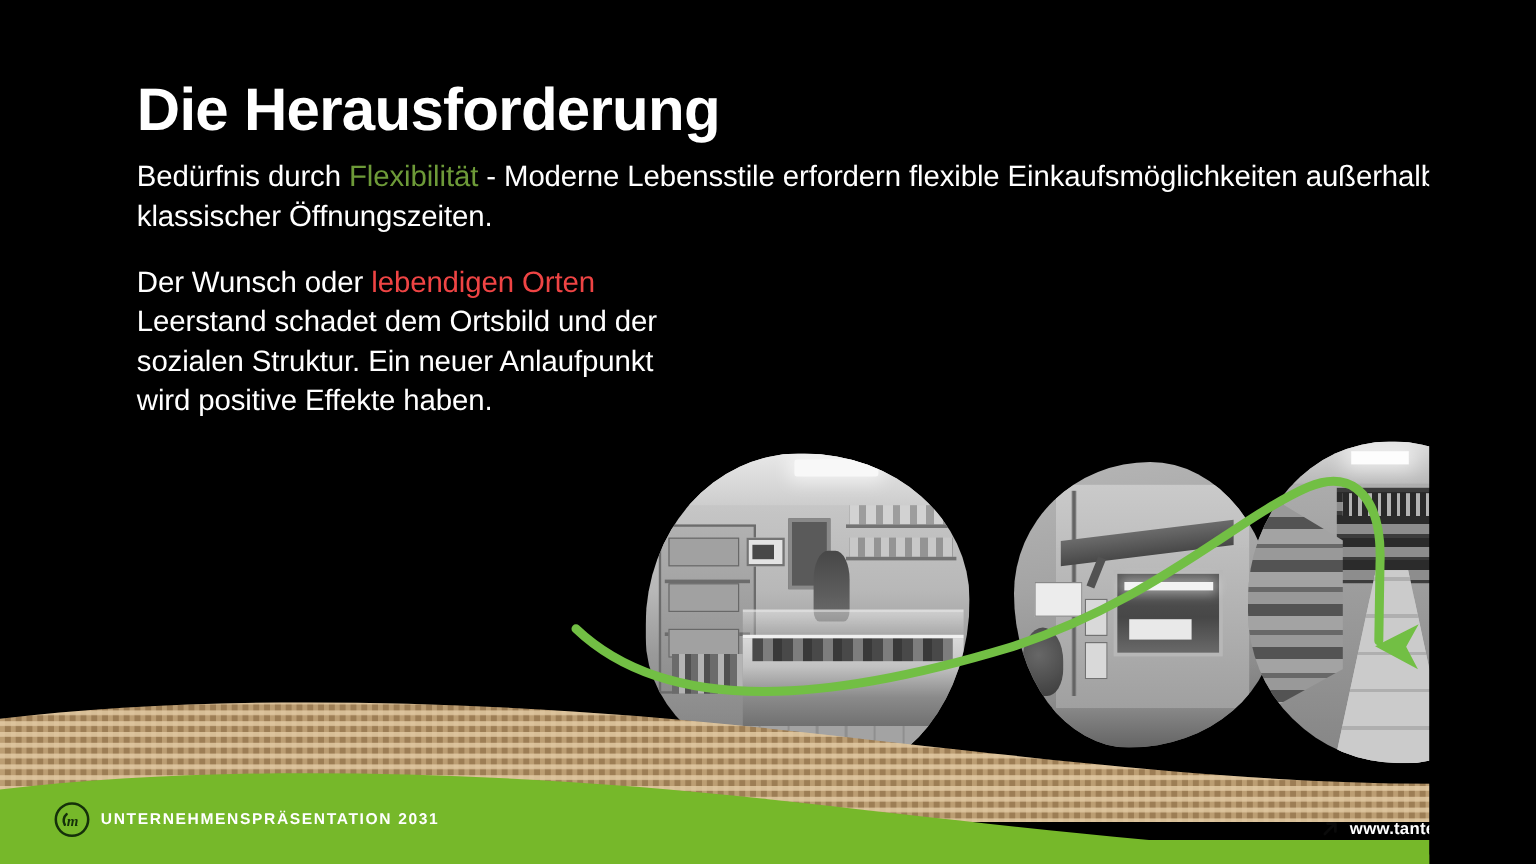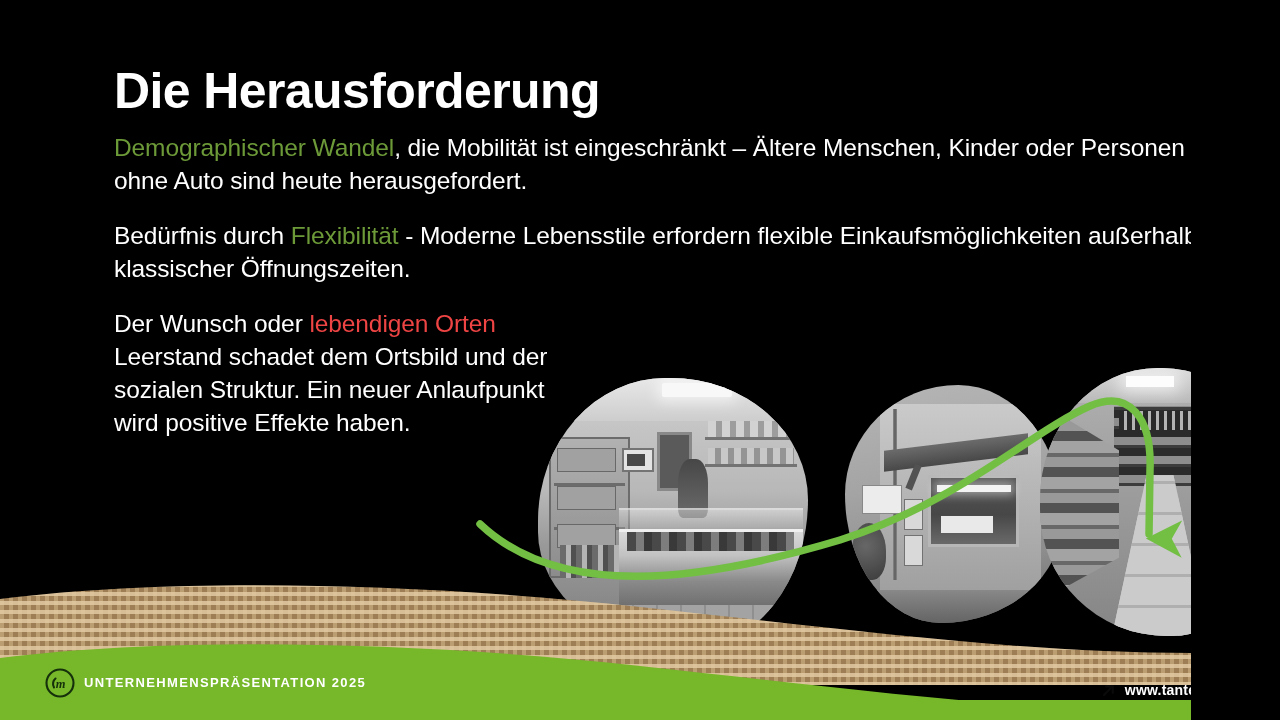--- a/index.html
+++ b/index.html
@@ -216,21 +216,20 @@
 </head>
 <body>
 
 <div id="slide">
 
   <h1 id="title">Die Herausforderung</h1>
 
   <div id="body-copy">
 
 
-    <p class="para"><span></span><span class="hl">Demographischer Wandel</span><span>, die Mobilität ist eingeschränkt – Ältere Menschen, Kinder oder Personen ohne Auto sind heute herausgefordert.</span></p>
 
     <p class="para"><span>Bedürfnis durch </span><span class="hl">Flexibilität</span><span> - Moderne Lebensstile erfordern flexible Einkaufsmöglichkeiten außerhalb klassischer Öffnungszeiten.</span></p>
 
     <p class="para narrow"><span>Der Wunsch oder </span><span class="hl-bright">lebendigen Orten</span><span> Leerstand schadet dem Ortsbild und der sozialen Struktur. Ein neuer Anlaufpunkt wird positive Effekte haben.</span></p>
   </div>
 
   <div class="blob" id="blob-deli">
     <div class="ph deli-bg"></div>
     <div class="deli-ceil"></div>
     <div class="deli-light"></div>
@@ -327,21 +326,21 @@
   </div>
 
   <div id="footer-content">
 
     <svg id="logo-mark" viewBox="0 0 32 32" xmlns="http://www.w3.org/2000/svg">
       <circle cx="16" cy="16" r="13.5" fill="none" stroke="#15300a" stroke-width="2.1"></circle>
       <path d="M 11.5 11.5 C 9 13.5, 8.2 17.6, 10 20.3" fill="none" stroke="#15300a" stroke-width="2.1" stroke-linecap="round"></path>
       <text x="16.5" y="21.3" font-family="Liberation Serif, serif" font-style="italic" font-size="12.5" font-weight="700" fill="#15300a" text-anchor="middle">m</text>
     </svg>
 
-    <div id="footer-label">UNTERNEHMENSPRÄSENTATION 2025</div>
+    <div id="footer-label">UNTERNEHMENSPRÄSENTATION 2031</div>
 
     <div id="footer-link">
       <svg id="link-arrow" viewBox="0 0 16 16" xmlns="http://www.w3.org/2000/svg">
         <path d="M 3.2 12.8 L 12.2 3.8" stroke="#0a0a0a" stroke-width="2.4" stroke-linecap="round"></path>
         <path d="M 5.6 3.5 L 12.6 3.5 L 12.6 10.5" fill="none" stroke="#0a0a0a" stroke-width="2.4" stroke-linecap="round" stroke-linejoin="round"></path>
       </svg>
       <span id="link-text">www.tante-m.shop</span>
     </div>
   </div>
 

